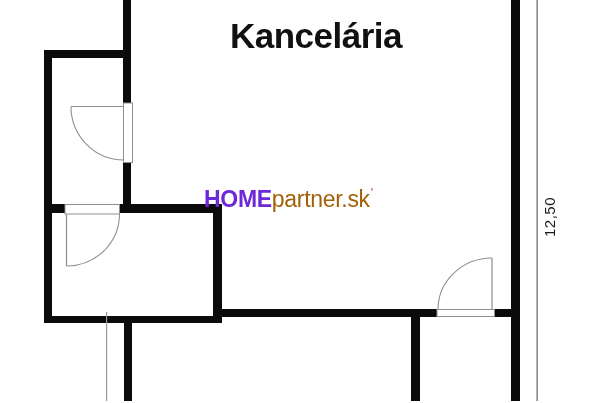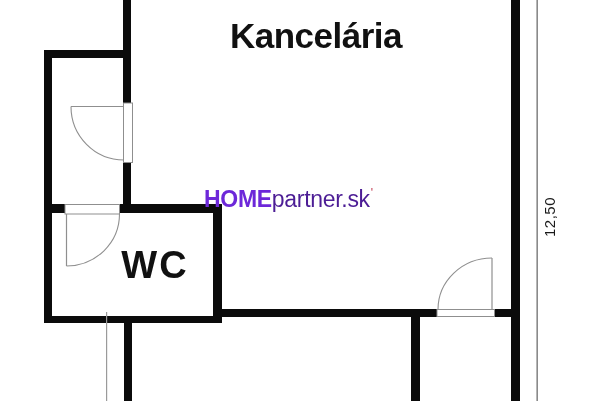--- a/index.html
+++ b/index.html
@@ -12,21 +12,21 @@
     position:absolute; transform:translate(-50%,-50%);
     color:#111111; font-weight:700; white-space:nowrap;
   }
   .room-label.office { left:316px; top:36px;  font-size:35px; letter-spacing:-0.5px; }
   .room-label.wc     { left:155px; top:265px; font-size:38px; letter-spacing:2px; }
   .watermark {
     position:absolute; left:204px; top:187px; line-height:1;
     font-size:23px; white-space:nowrap; letter-spacing:-0.3px;
   }
   .wm-home    { color:#6d28d9; font-weight:700; }
-  .wm-partner { color:#4c1d95; font-weight:400; }
+  .wm-partner { color:#a16207; font-weight:400; }
   .wm-mark    { color:#c23b51; font-weight:400; font-size:12px; vertical-align:10px; margin-left:1px; }
   .dim-label {
     position:absolute; left:549px; top:217px;
     transform:translate(-50%,-50%) rotate(-90deg);
     font-size:15px; color:#1a1a1a; letter-spacing:0.5px; white-space:nowrap;
   }
 </style>
 </head>
 <body>
 
@@ -65,18 +65,17 @@
     </g>
 
     <g>
       <rect x="437" y="309.5" width="57.5" height="7" fill="#ffffff" stroke-width="1" stroke="#8f8f8f"></rect>
       <line x1="492" y1="258" x2="492" y2="309.5" stroke-width="1.2" stroke="#8f8f8f"></line>
       <path d="M 438 309.5 A 54 51.5 0 0 1 492 258" fill="none" stroke-width="1.1" stroke="#8f8f8f"></path>
     </g>
   </svg>
 
   <div class="room-label office">Kancelária</div>
-  <div class="room-label wc">WC</div>
 
   <div class="watermark"><span class="wm-home">HOME</span><span class="wm-partner">partner.sk</span><span class="wm-mark">'</span></div>
 
   <div class="dim-label">12,50</div>
 </div>
 
 </body></html>

